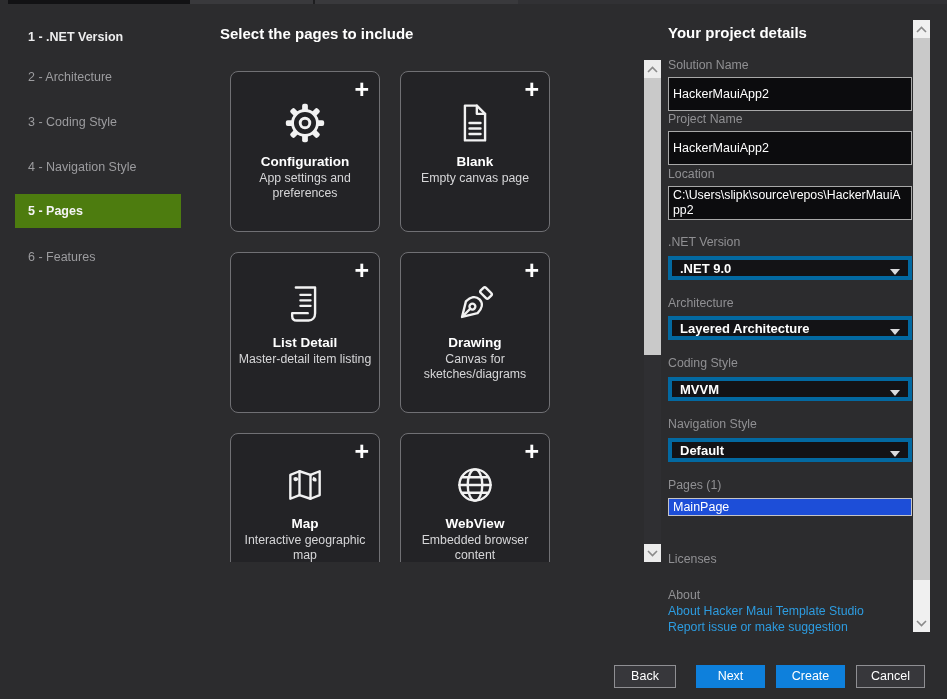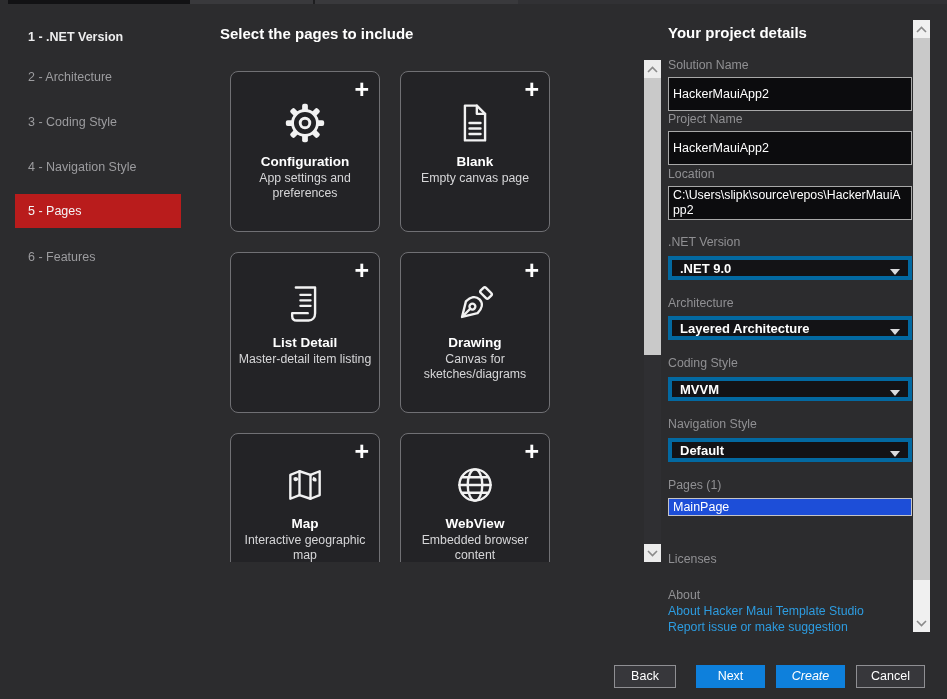--- a/index.html
+++ b/index.html
@@ -9,21 +9,21 @@
   .top-strip{position:absolute;left:0;top:0;width:947px;height:4px;background:#2c2c2e;}
   .top-strip .seg-a{position:absolute;left:8px;top:0;width:182px;height:4px;background:#121214;}
   .top-strip .seg-b{position:absolute;left:190px;top:0;right:0;height:4px;background:#39393c;}
   .top-strip .seg-notch{position:absolute;left:313px;top:0;width:2px;height:4px;background:#1e1e20;}
   .top-strip .seg-c{position:absolute;left:518px;top:0;right:0;height:4px;background:#313134;}
   
   .sidebar{position:absolute;left:0;top:4px;width:195px;bottom:0;padding-left:35px;}
   .step{position:absolute;left:15px;width:166px;height:34px;line-height:34px;padding-left:13px;
         box-sizing:border-box;font-size:12.5px;color:#9c9c9f;cursor:default;}
   .step.done{color:#ededee;font-weight:700;}
-  .step.active{background:#b91c1c;color:#f4f4f5;font-weight:400;}
+  .step.active{background:#4d7c0f;color:#f4f4f5;font-weight:700;}
   
   .main-title{position:absolute;left:220px;top:25px;font-size:15px;font-weight:700;color:#ffffff;}
   .cards-viewport{position:absolute;left:220px;top:60px;width:424px;height:502px;overflow:hidden;}
   .cards-grid{position:absolute;left:10px;top:11px;display:grid;
               grid-template-columns:150px 150px;column-gap:20px;row-gap:20px;grid-auto-rows:161px;}
   .card{position:relative;box-sizing:border-box;width:150px;height:161px;background:#232326;
         border:1px solid #707074;border-radius:8px;text-align:center;padding-top:26px;cursor:pointer;}
   .card-add{position:absolute;top:2px;right:10px;font-size:25px;font-weight:700;color:#ffffff;line-height:1.2;cursor:pointer;}
   .card-icon{height:50px;display:flex;align-items:center;justify-content:center;}
   .card-title{margin-top:6px;font-size:13.5px;font-weight:700;color:#ffffff;}
@@ -245,16 +245,16 @@
     <div class="sb-thumb"></div>
     <div class="sb-btn bottom">
       <svg width="11" height="7" viewBox="0 0 11 7">
           <polyline points="1,1 5.5,5.5 10,1" fill="none" stroke="#8a8a8a" stroke-width="1.6"></polyline>
         </svg>
     </div>
   </div>
 
   <div class="btn secondary" style="left:614px;width:62px">Back</div>
   <div class="btn primary" style="left: 696px; width: 69px; background-color: rgb(14, 128, 220);">Next</div>
-  <div class="btn primary" style="left: 776px; width: 69px; background-color: rgb(14, 128, 220); font-style: italic;">Create</div>
+  <div class="btn primary" style="left: 776px; width: 69px; background-color: rgb(14, 128, 220);">Create</div>
   <div class="btn secondary" style="left:856px;width:69px">Cancel</div>
 
 </div>
 
 </body></html>

